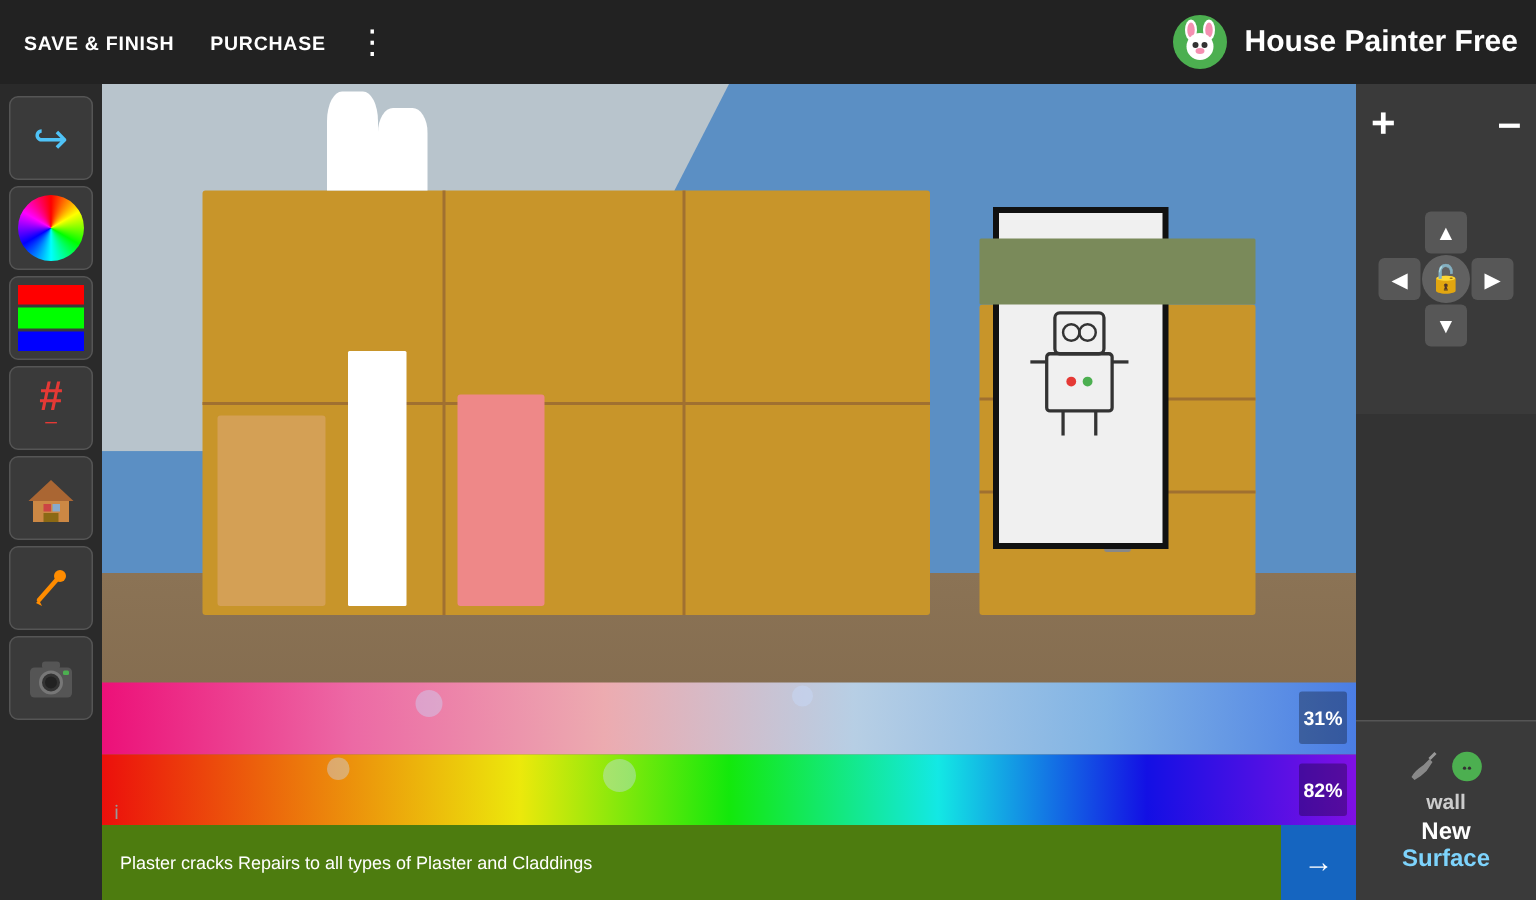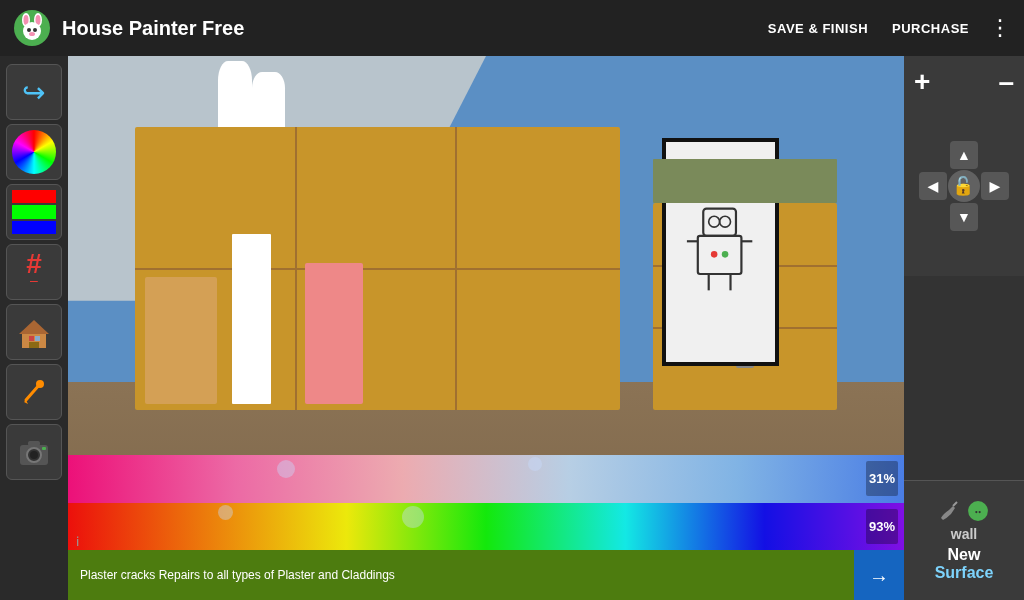--- a/index.html
+++ b/index.html
@@ -193,39 +193,39 @@
     #bar2 { background: linear-gradient(to right, #ff0000, #ff8000, #ffff00, #00ff00, #00ffff, #0000ff, #8000ff); }
     #bar3 { background: linear-gradient(to right, #0000aa, #0000ff, #4040ff, #8080ff, #c0c0ff); }
 
     
     .bokeh { position: absolute; border-radius: 50%; background: rgba(200,220,255,0.4); }
   </style>
 </head>
 <body>
 
 <div id="header">
+  <div id="header-right">
+    <button class="header-btn">SAVE &amp; FINISH</button>
+    <button class="header-btn">PURCHASE</button>
+    <button id="more-btn">⋮</button>
+  </div>
   <div id="header-left">
     <svg id="app-logo" viewBox="0 0 40 40">
       <circle cx="20" cy="20" r="18" fill="#4CAF50"></circle>
 
       <ellipse cx="14" cy="12" rx="4" ry="7" fill="#fff"></ellipse>
       <ellipse cx="26" cy="12" rx="4" ry="7" fill="#fff"></ellipse>
       <ellipse cx="14" cy="12" rx="2.5" ry="5" fill="#f48fb1"></ellipse>
       <ellipse cx="26" cy="12" rx="2.5" ry="5" fill="#f48fb1"></ellipse>
       <circle cx="20" cy="23" r="9" fill="#fff"></circle>
       <circle cx="17" cy="22" r="2" fill="#333"></circle>
       <circle cx="23" cy="22" r="2" fill="#333"></circle>
       <ellipse cx="20" cy="26" rx="3" ry="2" fill="#f48fb1"></ellipse>
     </svg>
     <span id="app-title">House Painter Free</span>
-  </div>
-  <div id="header-right">
-    <button class="header-btn">SAVE &amp; FINISH</button>
-    <button class="header-btn">PURCHASE</button>
-    <button id="more-btn">⋮</button>
   </div>
 </div>
 
 <div id="left-toolbar">
   <div class="tool-btn">
     <span id="undo-icon">↩</span>
   </div>
   <div class="tool-btn">
     <div id="color-wheel-icon"></div>
   </div>
@@ -325,21 +325,21 @@
   <div class="grad-row">
     <div class="grad-bar" id="bar1"></div>
     <div class="bokeh" style="left:25%;top:10%;width:18px;height:18px;"></div>
     <div class="bokeh" style="left:55%;top:5%;width:14px;height:14px;"></div>
     <span class="grad-pct">31%</span>
   </div>
   <div class="grad-row">
     <div class="grad-bar" id="bar2"></div>
     <div class="bokeh" style="left:40%;top:8%;width:22px;height:22px;"></div>
     <div class="bokeh" style="left:18%;top:5%;width:15px;height:15px;"></div>
-    <span class="grad-pct">93%</span>
+    <span class="grad-pct">82%</span>
   </div>
 </div>
 
 <div id="bottom-bar">
   <div style="position:absolute;left:0;bottom:50px;font-size:13px;color:#999;padding-left:8px;">ℹ</div>
   <div id="info-text-area">Plaster cracks Repairs to all types of Plaster and Claddings</div>
   <div id="info-btn">→</div>
 </div>
 
 <div id="right-panel">

